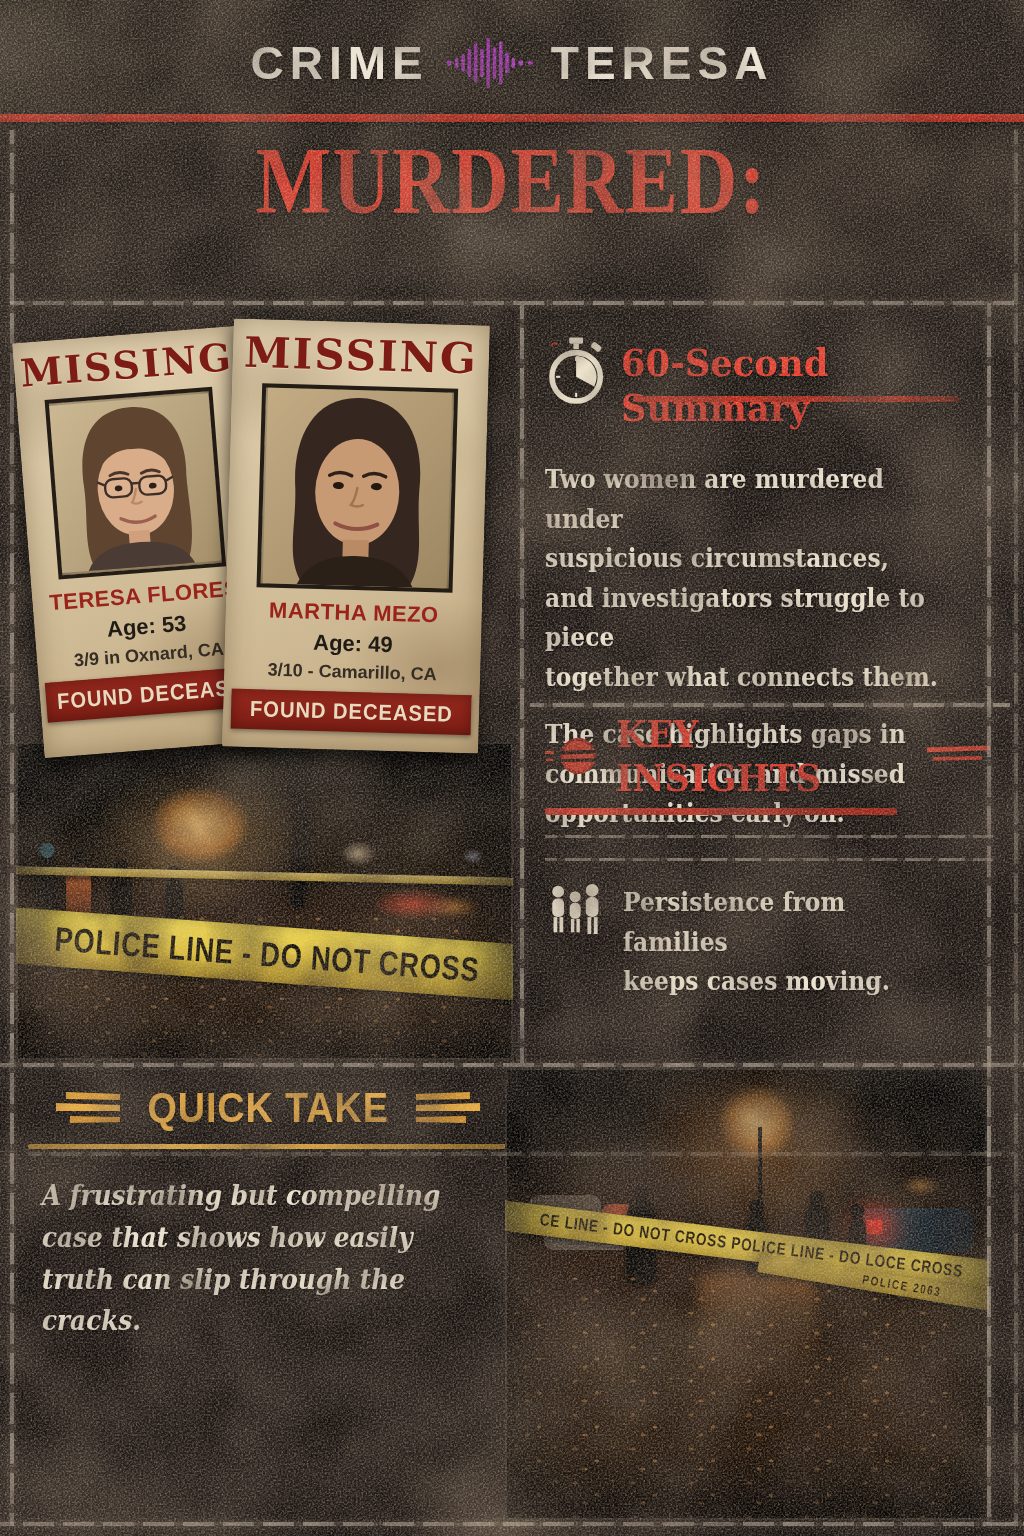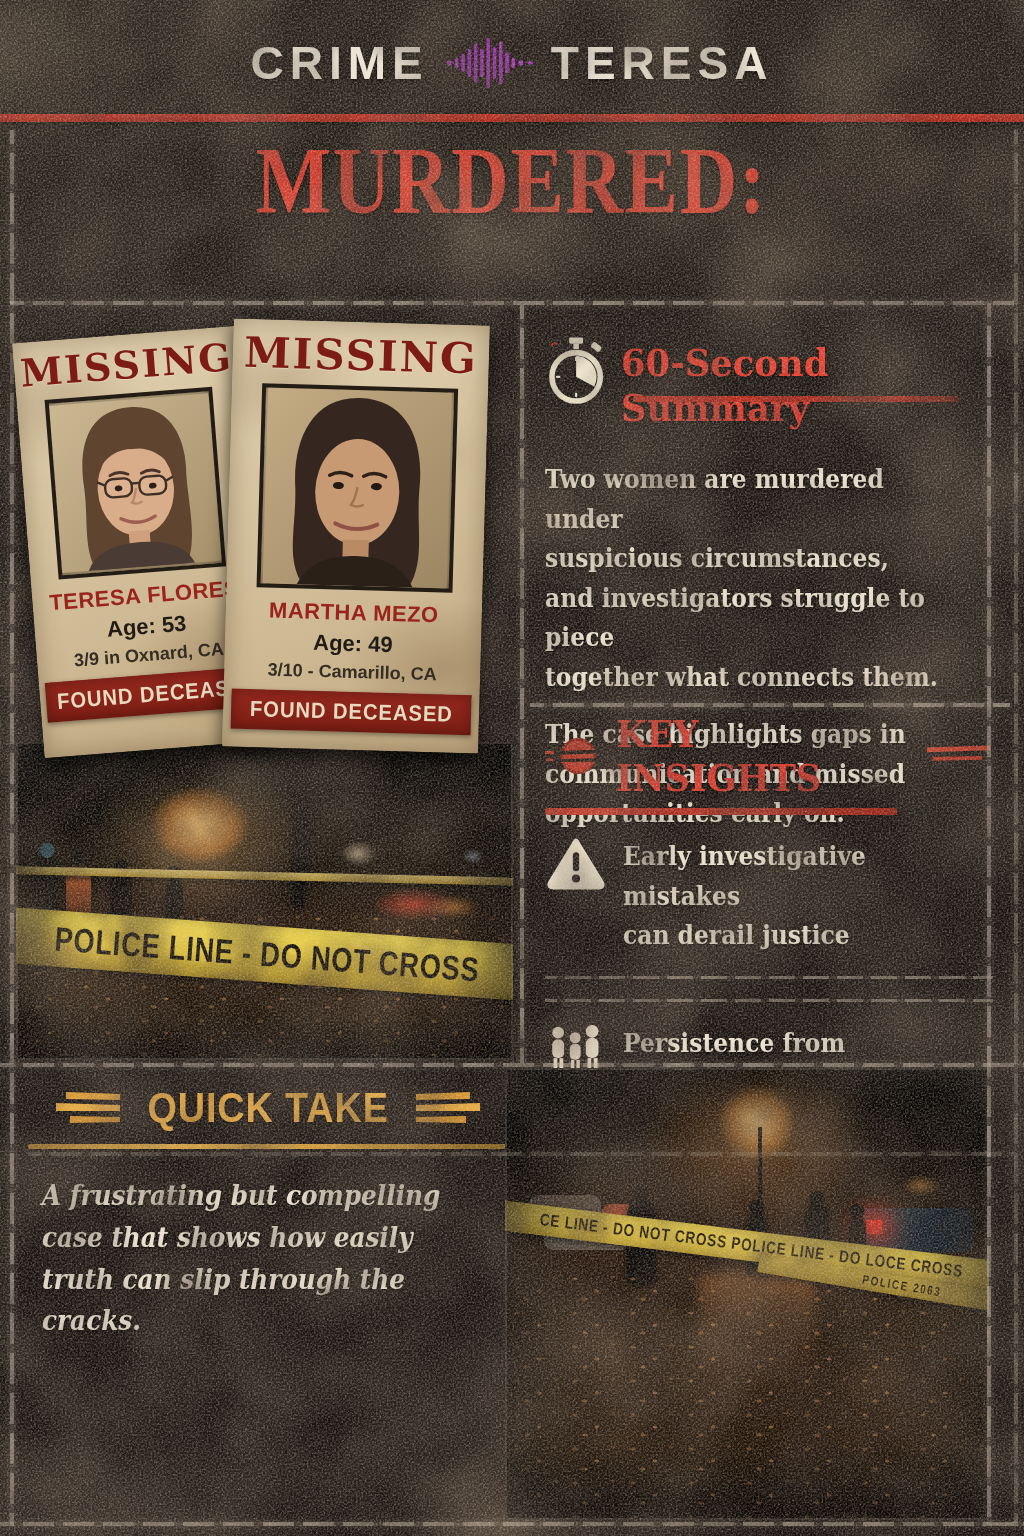--- a/index.html
+++ b/index.html
@@ -299,31 +299,20 @@
         <rect x="26" y="34" width="58" height="5" fill="#1a120e" transform="rotate(-1 55 36)"></rect>
       </svg>
       <div class="ki-title">KEY INSIGHTS</div>
       <svg width="70" height="26" viewBox="0 0 70 26">
         <polygon points="0,4 66,2 66,7 0,9" fill="#c03524"></polygon>
         <polygon points="6,14 58,13 58,17 6,18" fill="#b12c1c"></polygon>
       </svg>
     </div>
     <div class="ki-rule"></div>
 
-    <div class="ki-item">
-      <div class="ki-icon">
-        <svg width="58" height="54" viewBox="0 0 64 58">
-          <path d="M32 4 L60 50 Q62 54 57 54 L7 54 Q2 54 4 50 Z" fill="#e9dfc8" stroke="#e9dfc8" stroke-width="6" stroke-linejoin="round"></path>
-          <rect x="28.5" y="16" width="7" height="21" rx="3.5" fill="#1b1310"></rect>
-          <circle cx="32" cy="45" r="4.5" fill="#1b1310"></circle>
-        </svg>
-      </div>
-      <div class="body-text">Early investigative mistakes
-can derail justice</div>
-    </div>
     <div class="ki-sep"></div>
 
     <div class="ki-sep"></div>
 
     <div class="ki-item">
       <div class="ki-icon">
         <svg width="56" height="58" viewBox="0 0 66 64">
           <g fill="#e9dfc8">
             <circle cx="12" cy="8" r="7"></circle>
             <rect x="5" y="16" width="14" height="22" rx="6"></rect>

